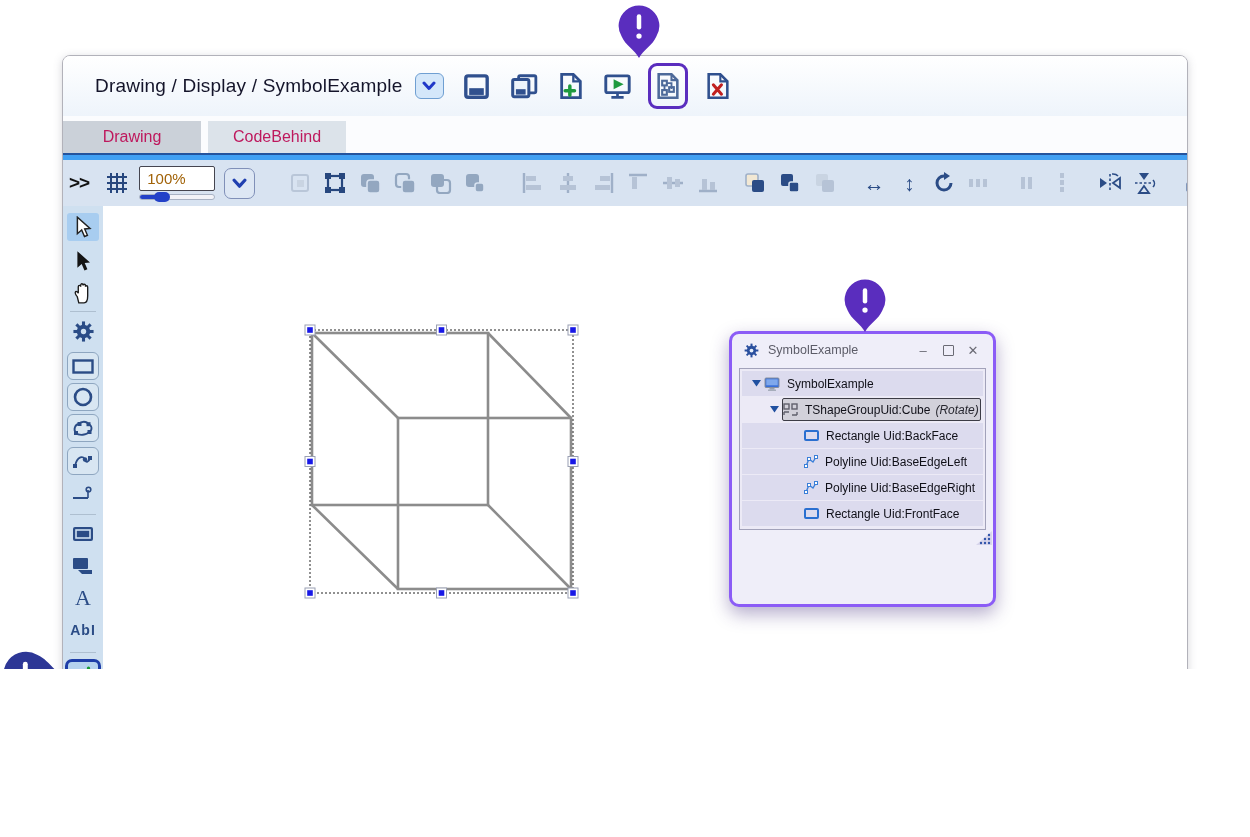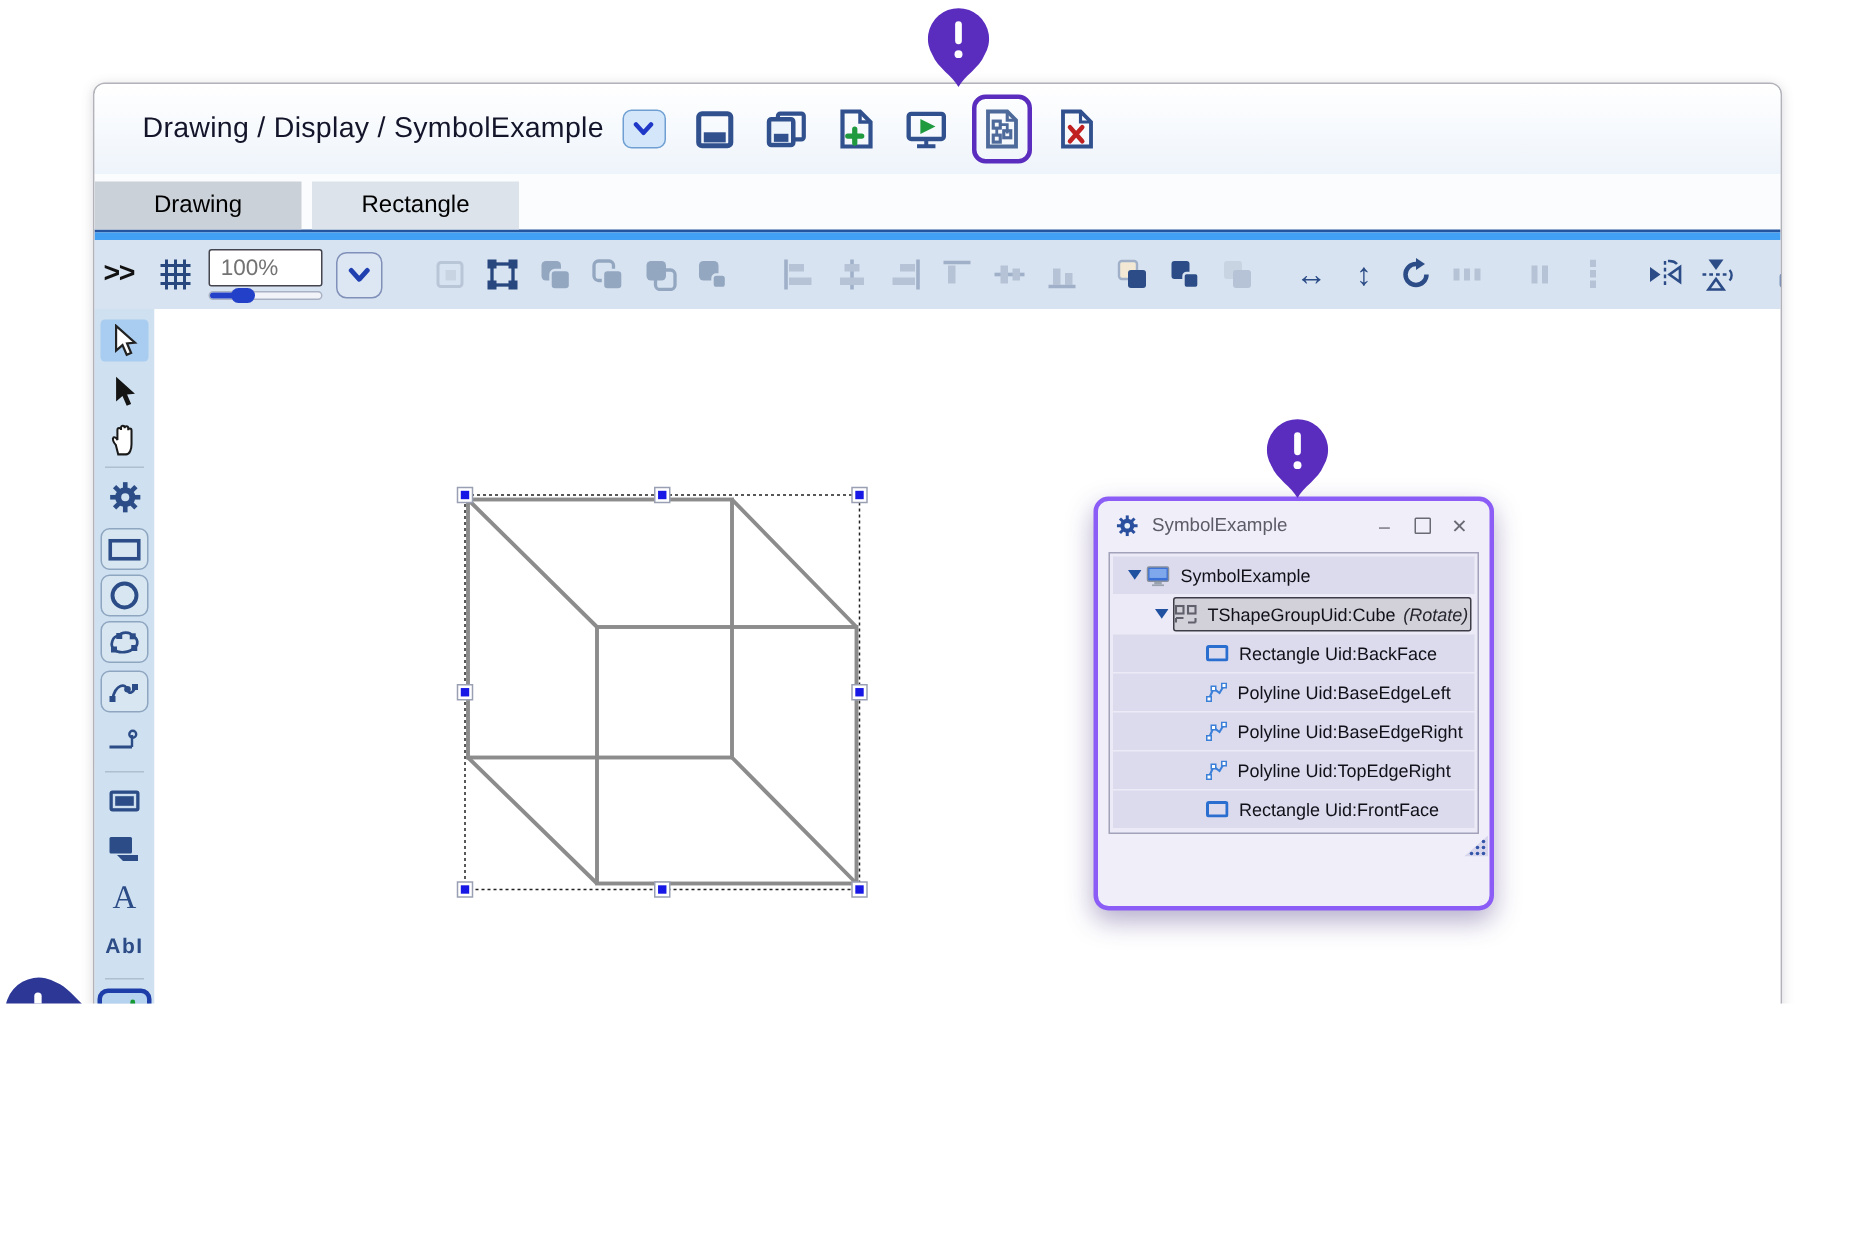--- a/index.html
+++ b/index.html
@@ -17,36 +17,36 @@
   .crumb { font-size:19px; color:#14142a; letter-spacing:.2px; }
   .dd-btn { margin-left:12px; width:29px; height:26px; border:1px solid #6f9fd2; border-radius:6px;
             background:#d4e7fa; display:flex; align-items:center; justify-content:center; cursor:pointer; }
   .hdr-icons { margin-left:16px; display:flex; align-items:center; gap:13px; }
   .hbtn { width:34px; height:38px; display:flex; align-items:center; justify-content:center; cursor:pointer; }
   .hl-box { border:3px solid #5a2dbe; border-radius:9px; padding:1px 2px; display:flex; align-items:center; }
 
   
   .tabrow { height:37px; background:#fbfcfe; display:flex; align-items:flex-end; gap:7px; }
   .tab { width:138px; height:32px; display:flex; align-items:center; justify-content:center;
-         font-size:16px; color:#000000; background:#dce3ea; cursor:pointer; }
+         font-size:16px; color:#be185d; background:#dce3ea; cursor:pointer; }
   .tab.active { background:#cbd1d9; }
   .sep-dark { height:2px; background:#24549e; }
   .sep-blue { height:5px; background:#41a0f3; }
 
   
   .tbar { height:46px; background:#d8e3f1; display:flex; align-items:center; padding-left:6px; gap:9px; }
   .tsp  { width:14px; flex:none; }
   .tsp-s{ width:4px; flex:none; }
   .tbtn { width:26px; height:30px; display:flex; align-items:center; justify-content:center; cursor:pointer; flex:none; }
   .tbtn.dis { cursor:default; }
   .expand-lbl { font-size:19px; font-weight:bold; color:#111; letter-spacing:-1px; margin-right:6px; cursor:pointer; }
   .glyph { font-size:21px; font-weight:bold; color:#2b4c86; line-height:1; }
   .zoombox { display:flex; flex-direction:column; width:76px; flex:none; }
   .zoominput { width:76px; height:25px; border:1px solid #45454f; border-radius:2px; background:#fff;
-               font-size:15px; font-family:"Liberation Sans",sans-serif; padding-left:7px; color:#737373; }
+               font-size:15px; font-family:"Liberation Sans",sans-serif; padding-left:7px; color:#a16207; }
   .slider { position:relative; margin-top:3px; width:76px; height:6px; background:#f2f3f8;
             border:1px solid #a8b2c4; border-radius:3px; cursor:pointer; }
   .slider .fill { position:absolute; left:0; top:0; height:100%; width:18px; background:#2341c8; border-radius:3px 0 0 3px; }
   .slider .thumb { position:absolute; left:14px; top:-3px; width:16px; height:10px; background:#2341c8; border-radius:5px; }
   .dd2 { width:31px; height:31px; border:1px solid #8090b8; border-radius:7px; background:#dde7f4;
          display:flex; align-items:center; justify-content:center; cursor:pointer; flex:none; }
 
   
   .content { position:relative; display:flex; height:584px; }
   .strip { position:relative; width:40px; background:#cfe0f0; flex:none; }
@@ -183,21 +183,21 @@
             </svg>
       </div>
     </div>
   </div>
 
   <div class="tabrow">
     <div class="tab active">
           <span>Drawing</span>
         </div>
     <div class="tab">
-          <span>Rectangle</span>
+          <span>CodeBehind</span>
         </div>
   </div>
   <div class="sep-dark"></div>
   <div class="sep-blue"></div>
 
   <div class="tbar">
     <span class="expand-lbl">&gt;&gt;</span>
     <div class="tbtn ic">
       <svg width="22" height="22" viewBox="0 0 22 22">
             <g stroke="#27477e" stroke-width="2">
@@ -654,31 +654,20 @@
                       <path d="M2,11 L5,4 L9,7 L12,2" fill="none" stroke="#3a7fd8" stroke-width="1.4"></path>
                       <rect x="0.5" y="9.5" width="3" height="3" fill="#fff" stroke="#3a7fd8"></rect>
                       <rect x="3.5" y="2.5" width="3" height="3" fill="#fff" stroke="#3a7fd8"></rect>
                       <rect x="10.5" y="0.5" width="3" height="3" fill="#fff" stroke="#3a7fd8"></rect>
                     </svg>
                   </span>
               <span class="tlabel">Polyline Uid:BaseEdgeRight</span>
             </div>
             <div class="trow l2">
               <span class="ticon ic">
-                    <svg width="14" height="13" viewBox="0 0 14 13">
-                      <path d="M2,11 L5,4 L9,7 L12,2" fill="none" stroke="#3a7fd8" stroke-width="1.4"></path>
-                      <rect x="0.5" y="9.5" width="3" height="3" fill="#fff" stroke="#3a7fd8"></rect>
-                      <rect x="3.5" y="2.5" width="3" height="3" fill="#fff" stroke="#3a7fd8"></rect>
-                      <rect x="10.5" y="0.5" width="3" height="3" fill="#fff" stroke="#3a7fd8"></rect>
-                    </svg>
-                  </span>
-              <span class="tlabel">Polyline Uid:TopEdgeRight</span>
-            </div>
-            <div class="trow l2">
-              <span class="ticon ic">
                     <svg width="15" height="11" viewBox="0 0 15 11">
                       <rect x="1" y="1" width="13" height="9" rx="1" fill="none" stroke="#2a6fd0" stroke-width="2"></rect>
                     </svg>
                   </span>
               <span class="tlabel">Rectangle Uid:FrontFace</span>
             </div>
           </div>
           <div class="fstatus">
             <span class="grip ic">
               <svg width="16" height="14" viewBox="0 0 16 14">

